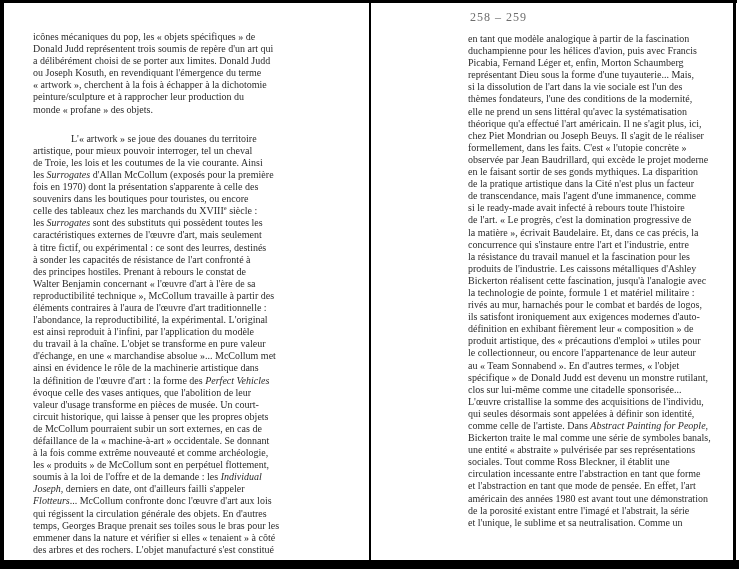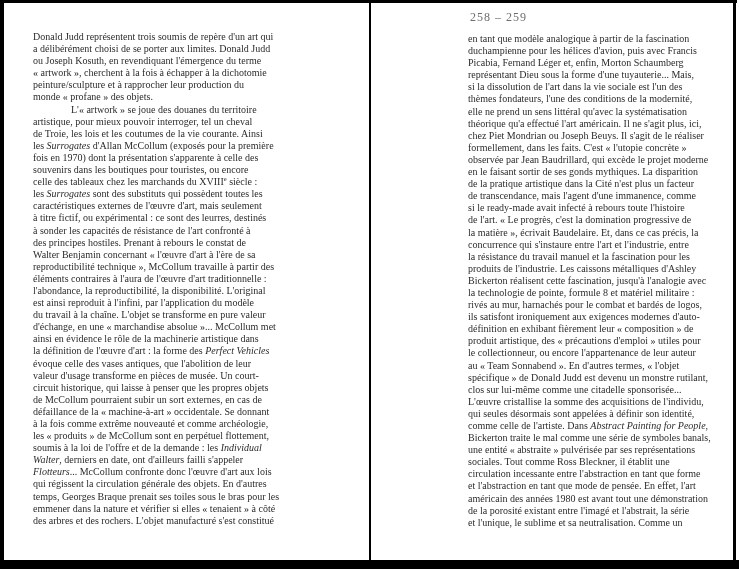--- a/index.html
+++ b/index.html
@@ -17,37 +17,38 @@
     position:absolute;left:470px;top:10px;
     font-size:12px;letter-spacing:1px;color:#6e6e6e;
   }
   .textblock{position:absolute;color:#2b2b2b;}
   .page-left{left:33px;top:31px;width:310px;}
   .page-right{left:468px;top:33px;width:278px;}
   .line{
     height:12.1px;line-height:12.1px;font-size:10px;
     white-space:nowrap;letter-spacing:0px;
   }
-  .line.indent{padding-left:38px;}
+  .line.indent{padding-left:38px;margin-top:17px;}
   .line i{font-style:italic;}
   .line sup{font-size:6.5px;vertical-align:super;line-height:0;}
 </style>
 </head>
 <body>
 
 <div class="spread">
   <div class="edge edge-left"></div>
   <div class="edge edge-top"></div>
   <div class="edge edge-right"></div>
   <div class="edge edge-bottom"></div>
   <div class="edge gutter"></div>
 
   <div class="folio">258 – 259</div>
 
   <div class="textblock page-left" id="page-left">
+      <div class="line"><span>icônes mécaniques du pop, les « objets spécifiques » de</span></div>
       <div class="line"><span>Donald Judd représentent trois soumis de repère d'un art qui</span></div>
       <div class="line"><span>a délibérément choisi de se porter aux limites. Donald Judd</span></div>
       <div class="line"><span>ou Joseph Kosuth, en revendiquant l'émergence du terme</span></div>
       <div class="line"><span>« artwork », cherchent à la fois à échapper à la dichotomie</span></div>
       <div class="line"><span>peinture/sculpture et à rapprocher leur production du</span></div>
       <div class="line"><span>monde « profane » des objets.</span></div>
       <div class="line indent"><span>L'« artwork » se joue des douanes du territoire</span></div>
       <div class="line"><span>artistique, pour mieux pouvoir interroger, tel un cheval</span></div>
       <div class="line"><span>de Troie, les lois et les coutumes de la vie courante. Ainsi</span></div>
       <div class="line"><span>les </span><i>Surrogates</i><span> d'Allan McCollum (exposés pour la première</span></div>
@@ -55,35 +56,35 @@
       <div class="line"><span>souvenirs dans les boutiques pour touristes, ou encore</span></div>
       <div class="line"><span>celle des tableaux chez les marchands du XVIII</span><sup>e</sup><span> siècle :</span></div>
       <div class="line"><span>les </span><i>Surrogates</i><span> sont des substituts qui possèdent toutes les</span></div>
       <div class="line"><span>caractéristiques externes de l'œuvre d'art, mais seulement</span></div>
       <div class="line"><span>à titre fictif, ou expérimental : ce sont des leurres, destinés</span></div>
       <div class="line"><span>à sonder les capacités de résistance de l'art confronté à</span></div>
       <div class="line"><span>des principes hostiles. Prenant à rebours le constat de</span></div>
       <div class="line"><span>Walter Benjamin concernant « l'œuvre d'art à l'ère de sa</span></div>
       <div class="line"><span>reproductibilité technique », McCollum travaille à partir des</span></div>
       <div class="line"><span>éléments contraires à l'aura de l'œuvre d'art traditionnelle :</span></div>
-      <div class="line"><span>l'abondance, la reproductibilité, la disponibilité. L'original</span></div>
+      <div class="line"><span>l'abondance, la reproductibilité, la expérimental. L'original</span></div>
       <div class="line"><span>est ainsi reproduit à l'infini, par l'application du modèle</span></div>
       <div class="line"><span>du travail à la chaîne. L'objet se transforme en pure valeur</span></div>
       <div class="line"><span>d'échange, en une « marchandise absolue »... McCollum met</span></div>
       <div class="line"><span>ainsi en évidence le rôle de la machinerie artistique dans</span></div>
       <div class="line"><span>la définition de l'œuvre d'art : la forme des </span><i>Perfect Vehicles</i></div>
       <div class="line"><span>évoque celle des vases antiques, que l'abolition de leur</span></div>
       <div class="line"><span>valeur d'usage transforme en pièces de musée. Un court-</span></div>
       <div class="line"><span>circuit historique, qui laisse à penser que les propres objets</span></div>
       <div class="line"><span>de McCollum pourraient subir un sort externes, en cas de</span></div>
       <div class="line"><span>défaillance de la « machine-à-art » occidentale. Se donnant</span></div>
       <div class="line"><span>à la fois comme extrême nouveauté et comme archéologie,</span></div>
       <div class="line"><span>les « produits » de McCollum sont en perpétuel flottement,</span></div>
       <div class="line"><span>soumis à la loi de l'offre et de la demande : les </span><i>Individual</i></div>
-      <div class="line"><i>Walter</i><span>, derniers en date, ont d'ailleurs failli s'appeler</span></div>
+      <div class="line"><i>Joseph</i><span>, derniers en date, ont d'ailleurs failli s'appeler</span></div>
       <div class="line"><i>Flotteurs</i><span>... McCollum confronte donc l'œuvre d'art aux lois</span></div>
       <div class="line"><span>qui régissent la circulation générale des objets. En d'autres</span></div>
       <div class="line"><span>temps, Georges Braque prenait ses toiles sous le bras pour les</span></div>
       <div class="line"><span>emmener dans la nature et vérifier si elles « tenaient » à côté</span></div>
       <div class="line"><span>des arbres et des rochers. L'objet manufacturé s'est constitué</span></div>
     </div>
   <div class="textblock page-right" id="page-right">
       <div class="line"><span>en tant que modèle analogique à partir de la fascination</span></div>
       <div class="line"><span>duchampienne pour les hélices d'avion, puis avec Francis</span></div>
       <div class="line"><span>Picabia, Fernand Léger et, enfin, Morton Schaumberg</span></div>
@@ -98,21 +99,21 @@
       <div class="line"><span>en le faisant sortir de ses gonds mythiques. La disparition</span></div>
       <div class="line"><span>de la pratique artistique dans la Cité n'est plus un facteur</span></div>
       <div class="line"><span>de transcendance, mais l'agent d'une immanence, comme</span></div>
       <div class="line"><span>si le ready-made avait infecté à rebours toute l'histoire</span></div>
       <div class="line"><span>de l'art. « Le progrès, c'est la domination progressive de</span></div>
       <div class="line"><span>la matière », écrivait Baudelaire. Et, dans ce cas précis, la</span></div>
       <div class="line"><span>concurrence qui s'instaure entre l'art et l'industrie, entre</span></div>
       <div class="line"><span>la résistance du travail manuel et la fascination pour les</span></div>
       <div class="line"><span>produits de l'industrie. Les caissons métalliques d'Ashley</span></div>
       <div class="line"><span>Bickerton réalisent cette fascination, jusqu'à l'analogie avec</span></div>
-      <div class="line"><span>la technologie de pointe, formule 8 et matériel militaire :</span></div>
+      <div class="line"><span>la technologie de pointe, formule 1 et matériel militaire :</span></div>
       <div class="line"><span>rivés au mur, harnachés pour le combat et bardés de logos,</span></div>
       <div class="line"><span>ils satisfont ironiquement aux exigences modernes d'auto-</span></div>
       <div class="line"><span>définition en exhibant fièrement leur « composition » de</span></div>
       <div class="line"><span>produit artistique, des « précautions d'emploi » utiles pour</span></div>
       <div class="line"><span>le collectionneur, ou encore l'appartenance de leur auteur</span></div>
       <div class="line"><span>au « Team Sonnabend ». En d'autres termes, « l'objet</span></div>
       <div class="line"><span>spécifique » de Donald Judd est devenu un monstre rutilant,</span></div>
       <div class="line"><span>clos sur lui-même comme une citadelle sponsorisée...</span></div>
       <div class="line"><span>L'œuvre cristallise la somme des acquisitions de l'individu,</span></div>
       <div class="line"><span>qui seules désormais sont appelées à définir son identité,</span></div>

